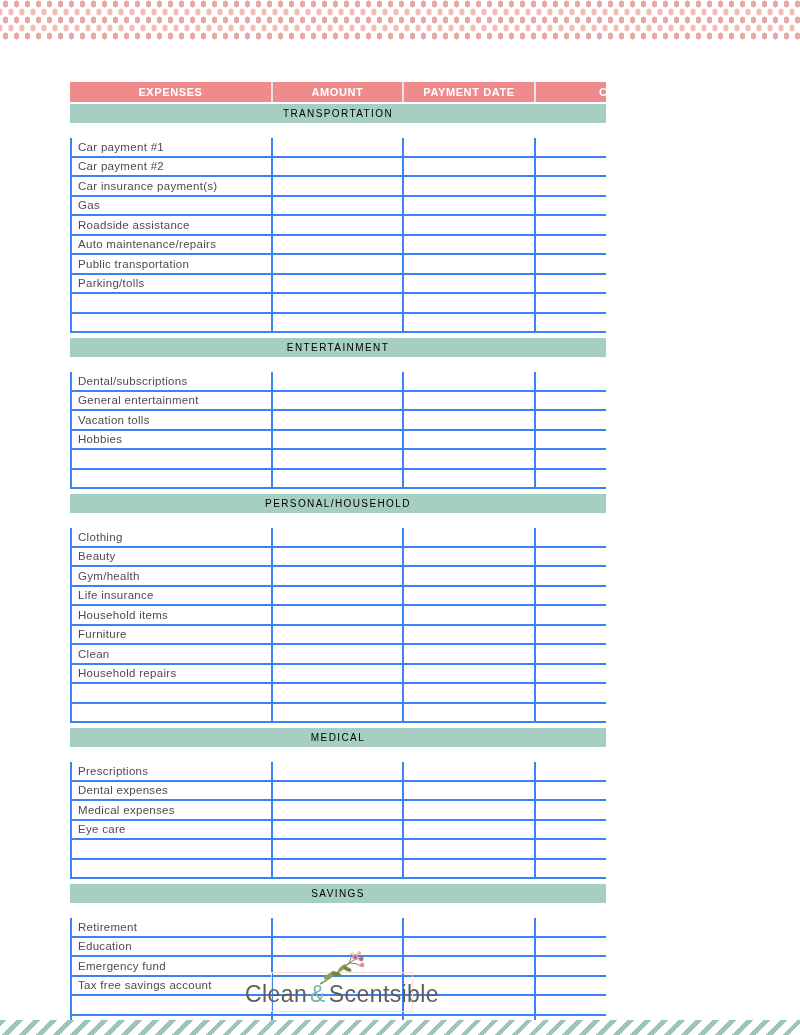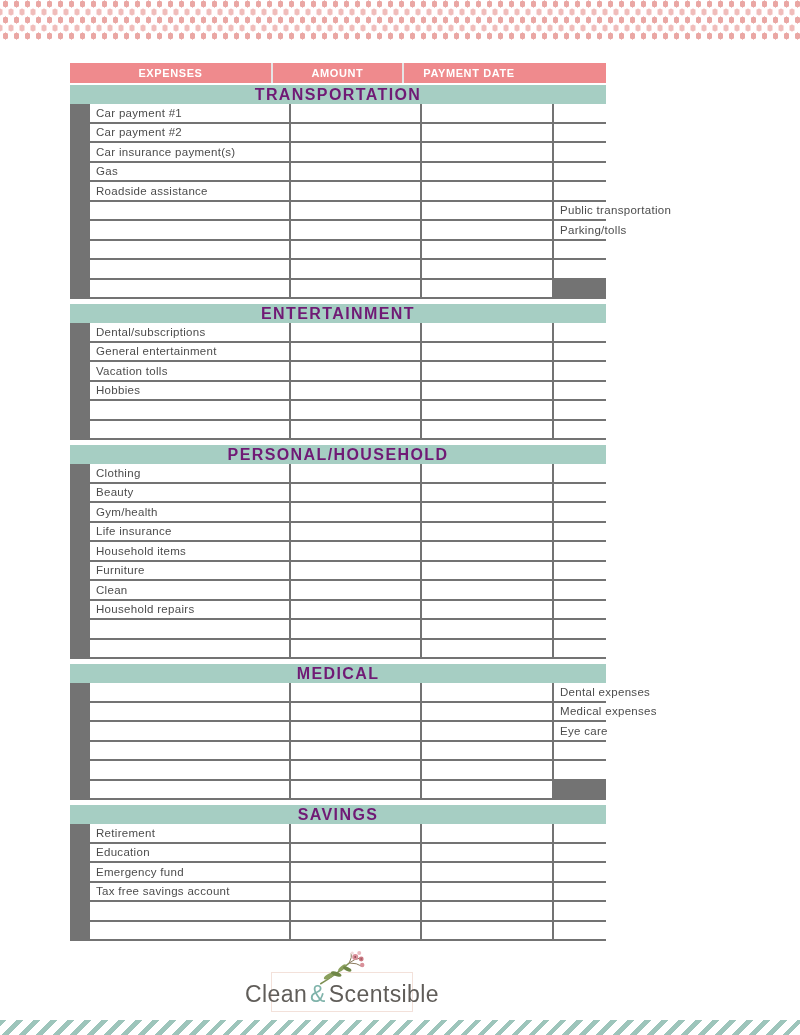--- a/index.html
+++ b/index.html
@@ -22,21 +22,21 @@
     background-position:0 0, 5.5px 8px;
   }
 
   
   .stripes-band{
     position:absolute;bottom:0;left:0;width:800px;height:15px;
     background:repeating-linear-gradient(135deg, #9dc5bb 0 4.5px, #ffffff 4.5px 12px);
   }
 
   .table-wrap{
-    position:absolute;left:70px;top:63px;width:536px;
+    position:absolute;left:70px;top:82px;width:536px;
   }
 
   .main-header{
     display:grid;
     grid-template-columns:201px 131px 132px 197px;
     height:20px;
     background:#ef8a8d;
     margin-bottom:2px;
   }
   .hcell{
@@ -44,31 +44,31 @@
     display:flex;align-items:center;justify-content:center;
     color:#ffffff;font-size:11px;font-weight:bold;letter-spacing:0.6px;
   }
   .hcell + .hcell{border-left:2px solid #e5e5e5;}
 
   .section{margin-top:5px;}
   .section:first-of-type{margin-top:0;}
   .section-title{
     height:19px;
     background:#a6cec3;
-    color:#701a75;font-size:16px;font-weight:bold;letter-spacing:1.4px;
+    color:#000000;font-size:10px;font-weight:normal;letter-spacing:1.4px;
     display:flex;align-items:center;justify-content:center;
   }
   .rows{
-    margin-top:0;
-    background:#737373;
+    margin-top:15px;
+    background:#3b82f6;
     display:grid;
     grid-template-columns:199px 129px 130px 193px;
     grid-auto-rows:17.5px;
     gap:2px;
-    padding:0 2px 2px 20px;
+    padding:0 2px 2px 2px;
   }
   .cell{
     background:#ffffff;
     box-sizing:border-box;
   }
   .cell.label{
     color:#4c4c4c;font-size:11.5px;letter-spacing:0.3px;
     display:flex;align-items:center;
     padding-left:6px;
     white-space:nowrap;overflow:hidden;
@@ -102,20 +102,21 @@
 
 <div class="page">
 
   <div class="dots-band"></div>
 
   <div class="table-wrap">
     <div class="main-header">
       <div class="hcell">EXPENSES</div>
       <div class="hcell">AMOUNT</div>
       <div class="hcell">PAYMENT DATE</div>
+      <div class="hcell">COMMENTS</div>
     </div>
     <div id="sections">
         <div class="section">
           <div class="section-title">TRANSPORTATION</div>
           <div class="rows">
             <div class="cell label">Car payment #1</div>
             <div class="cell"></div>
             <div class="cell"></div>
             <div class="cell"></div>
             <div class="cell label">Car payment #2</div>
@@ -127,20 +128,21 @@
             <div class="cell"></div>
             <div class="cell"></div>
             <div class="cell label">Gas</div>
             <div class="cell"></div>
             <div class="cell"></div>
             <div class="cell"></div>
             <div class="cell label">Roadside assistance</div>
             <div class="cell"></div>
             <div class="cell"></div>
             <div class="cell"></div>
+            <div class="cell label">Auto maintenance/repairs</div>
             <div class="cell"></div>
             <div class="cell"></div>
             <div class="cell"></div>
             <div class="cell label">Public transportation</div>
             <div class="cell"></div>
             <div class="cell"></div>
             <div class="cell"></div>
             <div class="cell label">Parking/tolls</div>
             <div class="cell"></div>
             <div class="cell"></div>
@@ -225,20 +227,21 @@
             <div class="cell"></div>
             <div class="cell label"></div>
             <div class="cell"></div>
             <div class="cell"></div>
             <div class="cell"></div>
           </div>
         </div>
         <div class="section">
           <div class="section-title">MEDICAL</div>
           <div class="rows">
+            <div class="cell label">Prescriptions</div>
             <div class="cell"></div>
             <div class="cell"></div>
             <div class="cell"></div>
             <div class="cell label">Dental expenses</div>
             <div class="cell"></div>
             <div class="cell"></div>
             <div class="cell"></div>
             <div class="cell label">Medical expenses</div>
             <div class="cell"></div>
             <div class="cell"></div>

